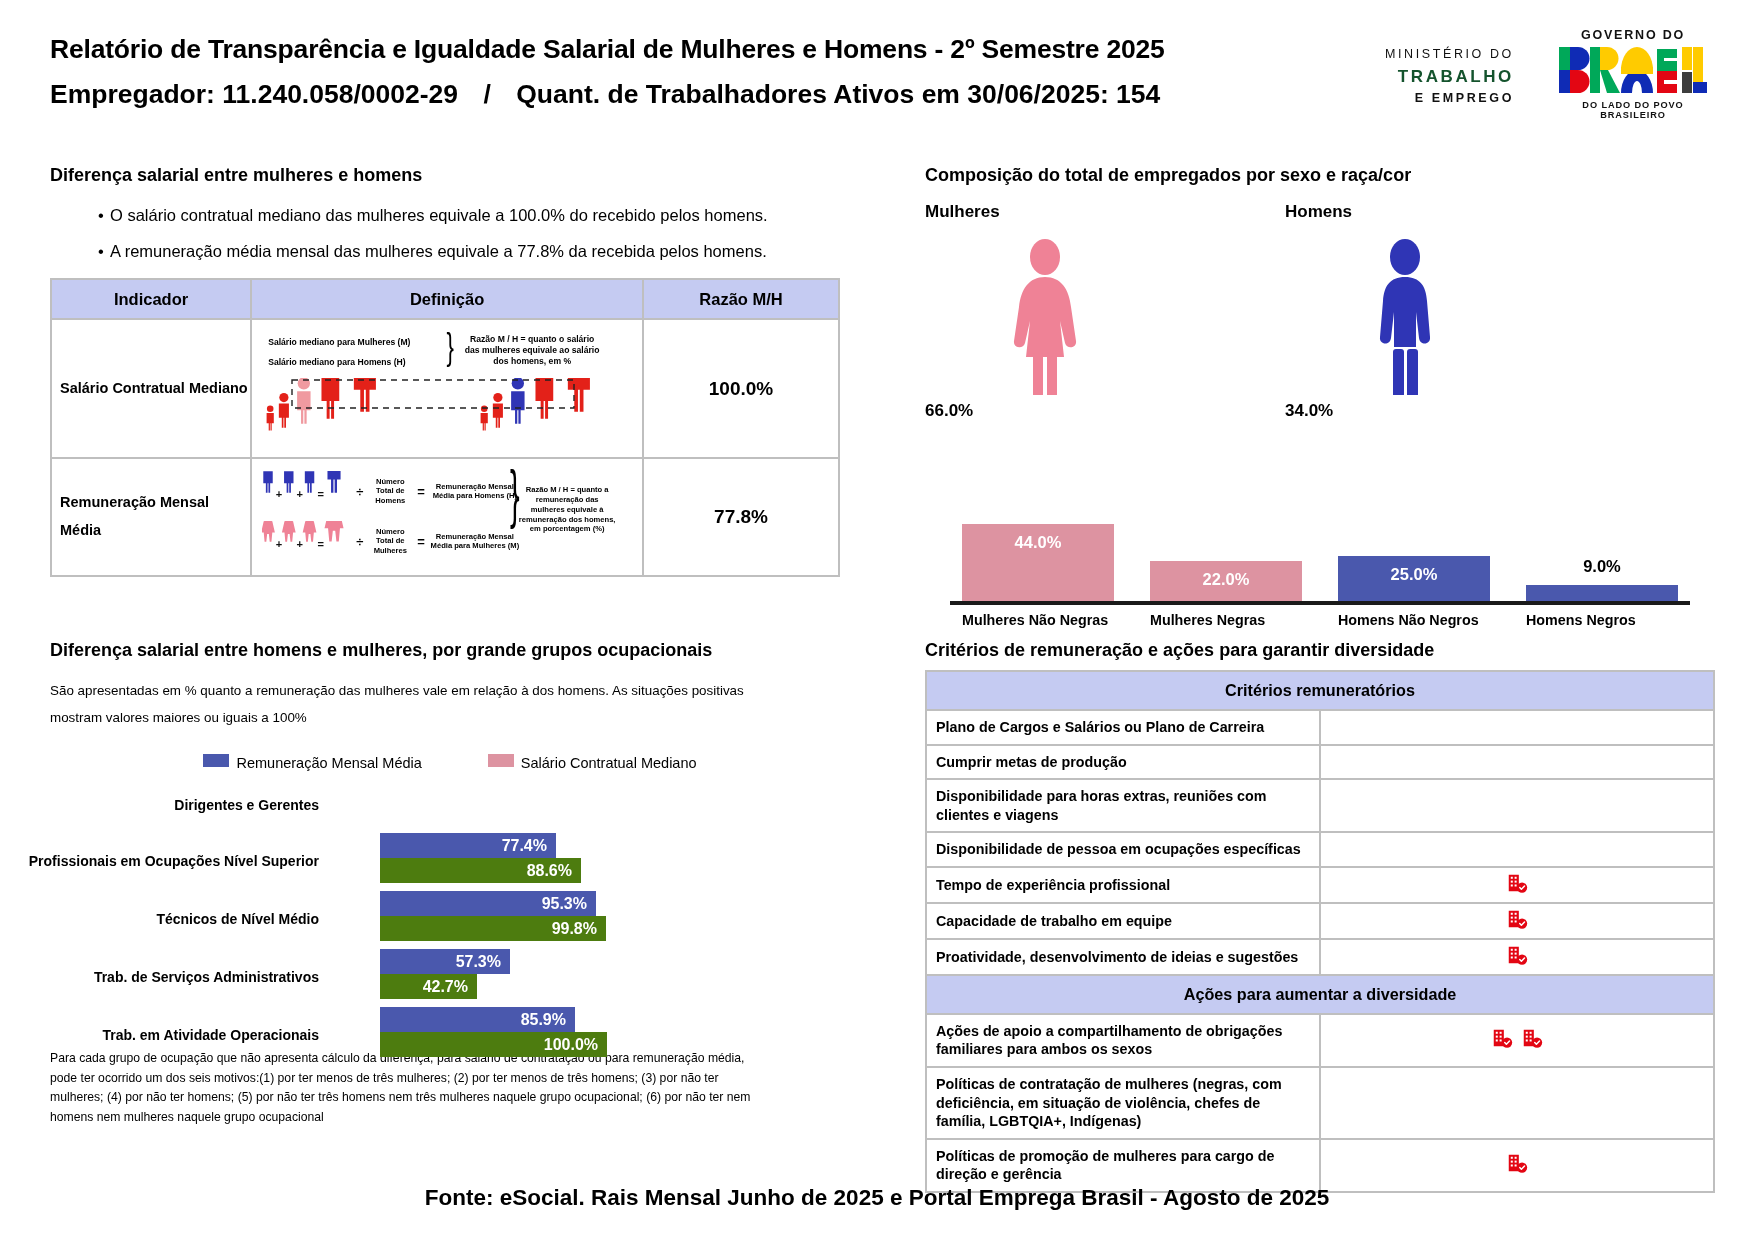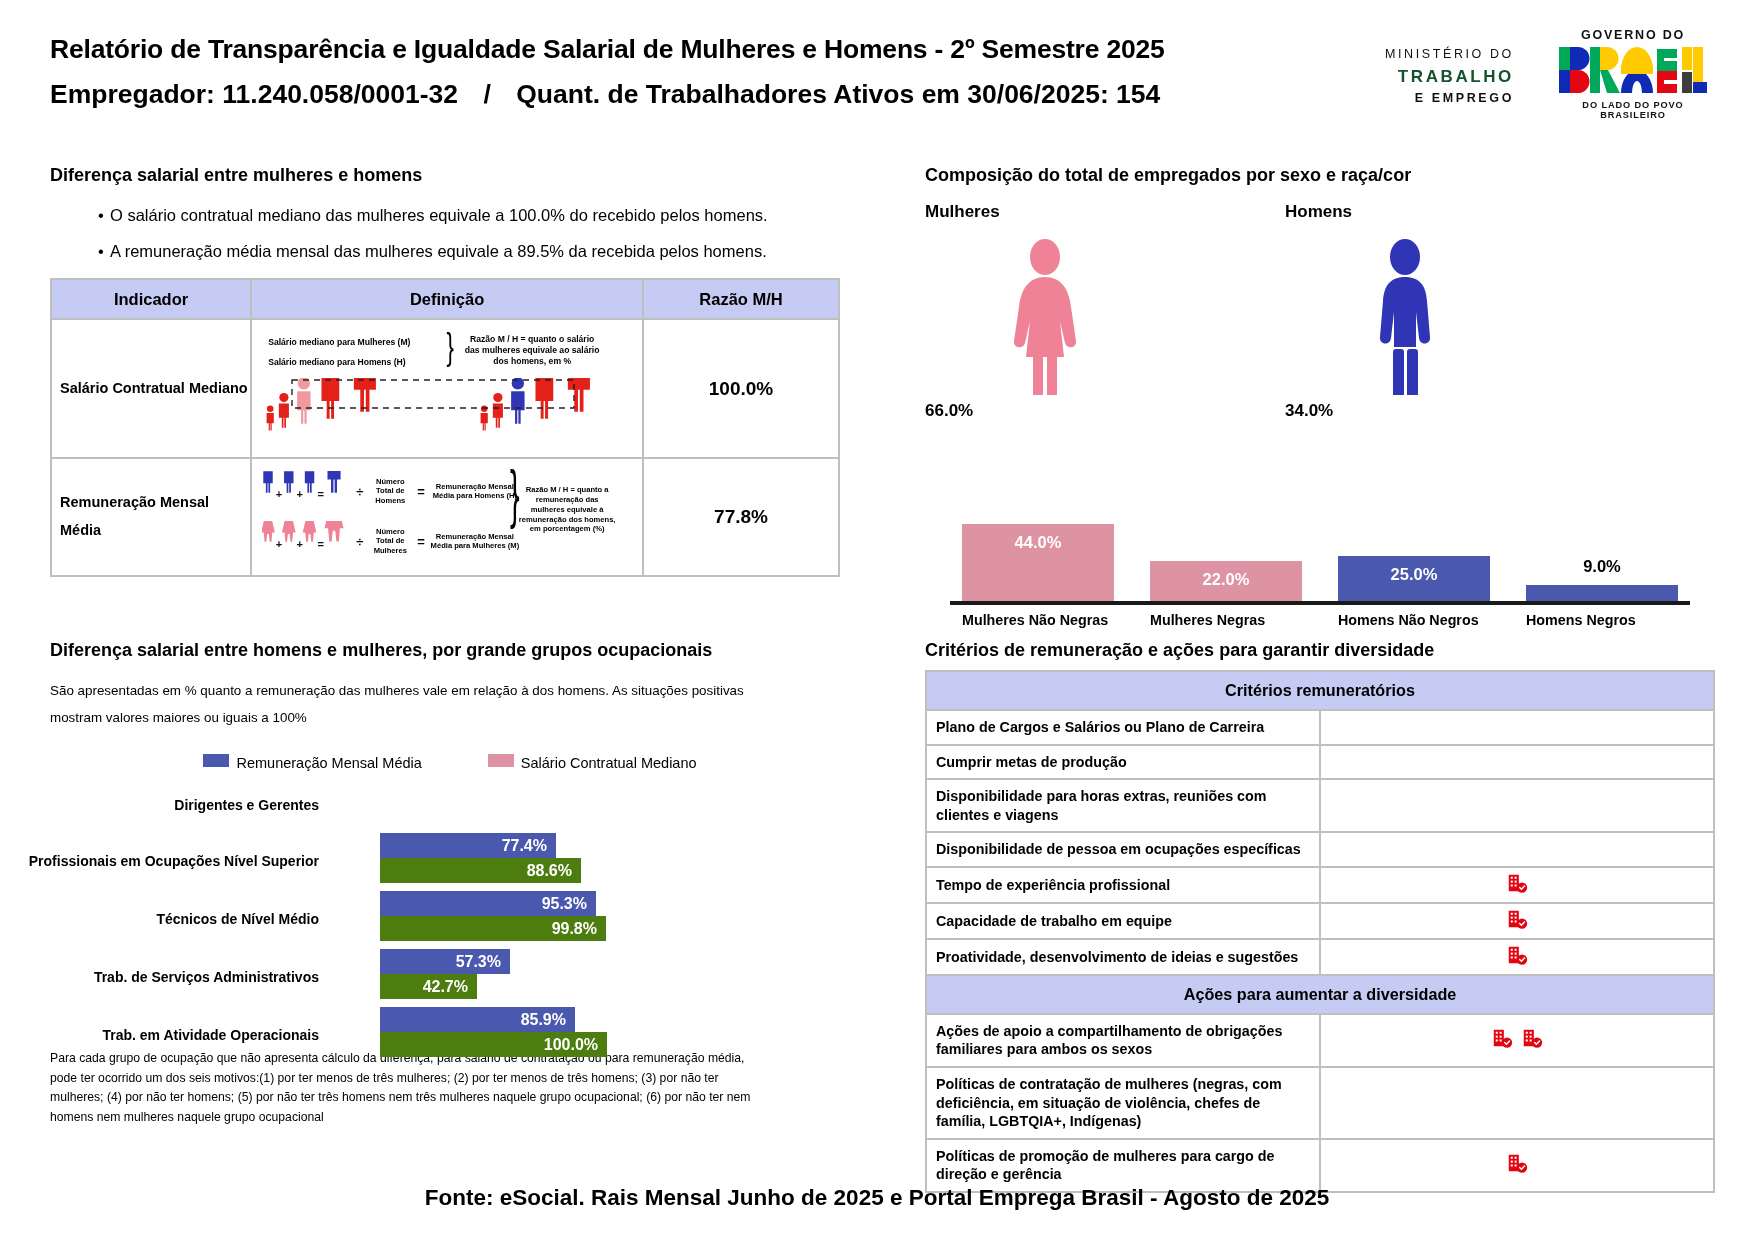--- a/index.html
+++ b/index.html
@@ -108,21 +108,21 @@
 </style>
 </head>
 <body>
 
 <div class="page">
 
   <div class="header">
     <div class="hdr-titles">
       <div class="hdr-line1">Relatório de Transparência e Igualdade Salarial de Mulheres e Homens - 2º Semestre 2025</div>
       <div class="hdr-line2">
-        <span>Empregador: 11.240.058/0001-32</span>
+        <span>Empregador: 11.240.058/0002-29</span>
         <span class="sep">/</span>
         <span>Quant. de Trabalhadores Ativos em 30/06/2025: 154</span>
       </div>
     </div>
 
     <div class="mte-logo">
       <div class="mte-l1">MINISTÉRIO DO</div>
       <div class="mte-l2">TRABALHO</div>
       <div class="mte-l3">E EMPREGO</div>
     </div>
@@ -159,21 +159,21 @@
   </div>
 
   <div class="left-top">
     <div class="sec-title">Diferença salarial entre mulheres e homens</div>
 
     <div class="bullets">
       <div class="bullet">
         <span class="dot">•</span><span>O salário contratual mediano das mulheres equivale a 100.0% do recebido pelos homens.</span>
       </div>
       <div class="bullet">
-        <span class="dot">•</span><span>A remuneração média mensal das mulheres equivale a 89.5% da recebida pelos homens.</span>
+        <span class="dot">•</span><span>A remuneração média mensal das mulheres equivale a 77.8% da recebida pelos homens.</span>
       </div>
     </div>
 
     <table class="ind-table">
       <colgroup>
           <col class="col-ind">
           <col class="col-def">
           <col class="col-raz">
         </colgroup>
       <thead>

